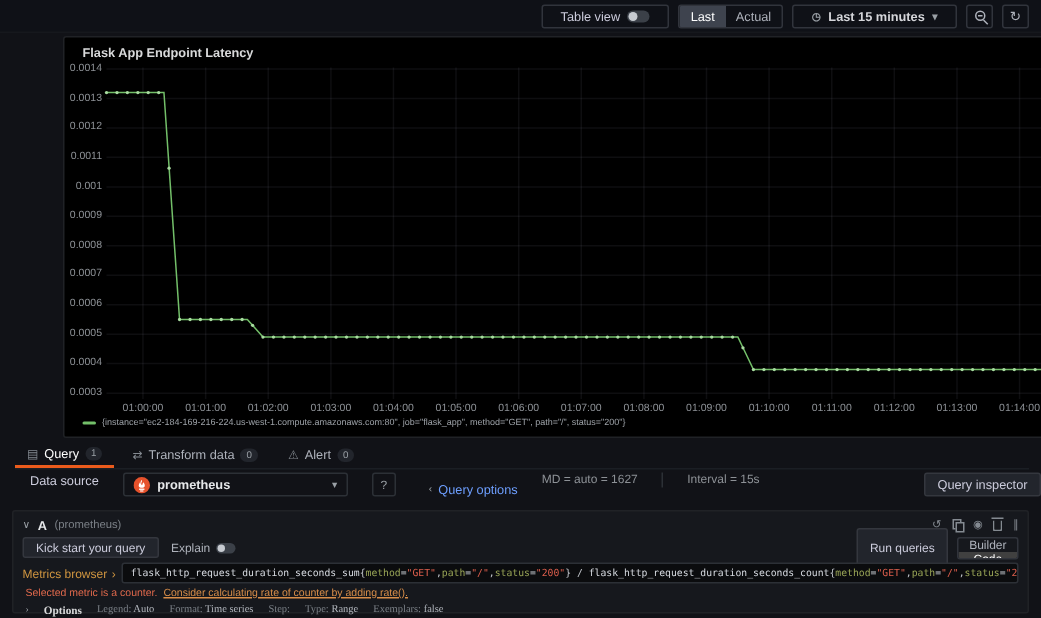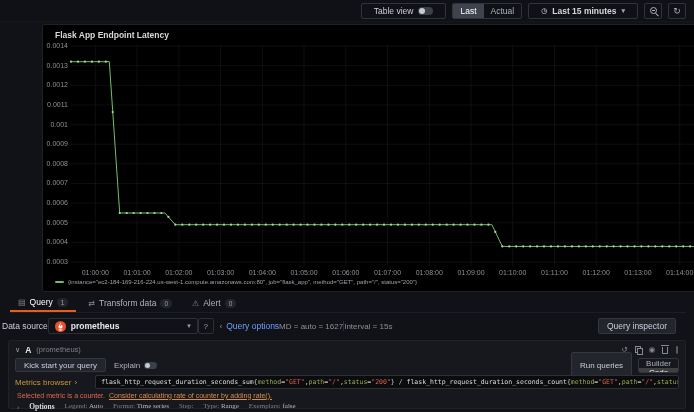--- a/index.html
+++ b/index.html
@@ -42,21 +42,21 @@
 
   
   .tabs { position:absolute; left:10px; top:294px; width:676px; height:19px; display:flex; align-items:stretch;
     gap:4px; border-bottom:1px solid #1b1e24; }
   .tab { display:flex; align-items:center; gap:4px; padding:0 8px; font-size:8.5px; color:#aeb2bb; cursor:pointer; }
   .tab.active { color:#ffffff; border-bottom:2px solid #eb5b1c; }
   .t-icon { font-size:8px; color:#848a91; }
   .badge { background:#22252c; color:#9aa0a6; border-radius:6px; font-size:6.5px; padding:1px 4px; }
 
   
-  .ds-row { position:absolute; left:0; top:315px; width:676px; height:22px; display:flex; align-items:center; gap:0; }
+  .ds-row { position:absolute; left:18px; top:315px; width:676px; height:22px; display:flex; gap:16px; }
   .ds-label { font-size:8.5px; color:#ccccdc; margin-left:2px; }
   .ds-select { display:flex; align-items:center; gap:5px; background:#111217; border:1px solid #2c3036;
     border-radius:2px; height:16px; padding:0 6px; width:150px; cursor:pointer; }
   .ds-select .name { font-size:8.5px; font-weight:bold; color:#e6e8ea; flex:1; }
   .help-btn { width:16px; height:16px; border:1px solid #2c3036; border-radius:2px; background:#111217;
     color:#9aa0a6; font-size:8px; display:flex; align-items:center; justify-content:center; cursor:pointer; }
   .q-options { display:flex; align-items:center; gap:4px; font-size:8.5px; color:#6e9fff; cursor:pointer; margin-left:6px; }
   .ds-meta { font-size:8px; color:#8d9196; }
   .ds-divider { width:1px; height:10px; background:#2c3036; }
   .btn { border:1px solid #34373e; background:#22252c; color:#ccccdc; border-radius:2px; height:16px;
@@ -81,21 +81,21 @@
 
   .qrow-toolbar { display:flex; align-items:center; gap:8px; height:18px; }
   .explain { display:flex; align-items:center; gap:4px; font-size:8px; color:#aeb2bb; }
   .sw-sm { width:13px; height:7px; border-radius:4px; background:#3b4048; position:relative; display:inline-block; cursor:pointer; }
   .sw-sm::after { content:""; position:absolute; left:1px; top:1px; width:5px; height:5px; border-radius:50%; background:#c7cbd1; }
   .right-tools { margin-left:auto; display:flex; align-items:center; gap:6px; }
   .bc-seg { display:flex; border:1px solid #31343c; border-radius:2px; height:15px; overflow:hidden;flex-direction:column; }
   .bc-seg .seg { border:none; background:transparent; color:#aeb2bb; font-size:8px; padding:0 7px; font-family:inherit; cursor:pointer; }
   .bc-seg .seg.active { background:#404040; color:#ffffff;text-decoration:underline; }
 
-  .qrow-code { display:flex; align-items:center; gap:18px; height:16px;justify-content:center; }
+  .qrow-code { display:flex; align-items:center; gap:4px; height:16px;justify-content:center; }
   .metrics-browser { display:flex; align-items:center; gap:3px; font-size:8px; color:#cf9540; cursor:pointer; white-space:nowrap; }
   .code-input { flex:1; height:14px; background:#0b0c0e; border:1px solid #2c3036; border-radius:2px;
     padding:0 5px; font-family:"DejaVu Sans Mono", monospace; font-size:6.5px; line-height:13px;
     white-space:nowrap; overflow:hidden; }
   .tok-metric { color:#d8dce2; } .tok-punct { color:#c3c7cd; } .tok-op { color:#c3c7cd; }
   .tok-label { color:#9aa657; } .tok-value { color:#de5f4d; }
 
   .qrow-warning { height:10px; font-size:7px; display:flex; gap:4px; align-items:center; padding-left:2px; }
   .warn-text { color:#e0694c; }
   .warn-link { color:#d98e49; text-decoration:underline; cursor:pointer; }

